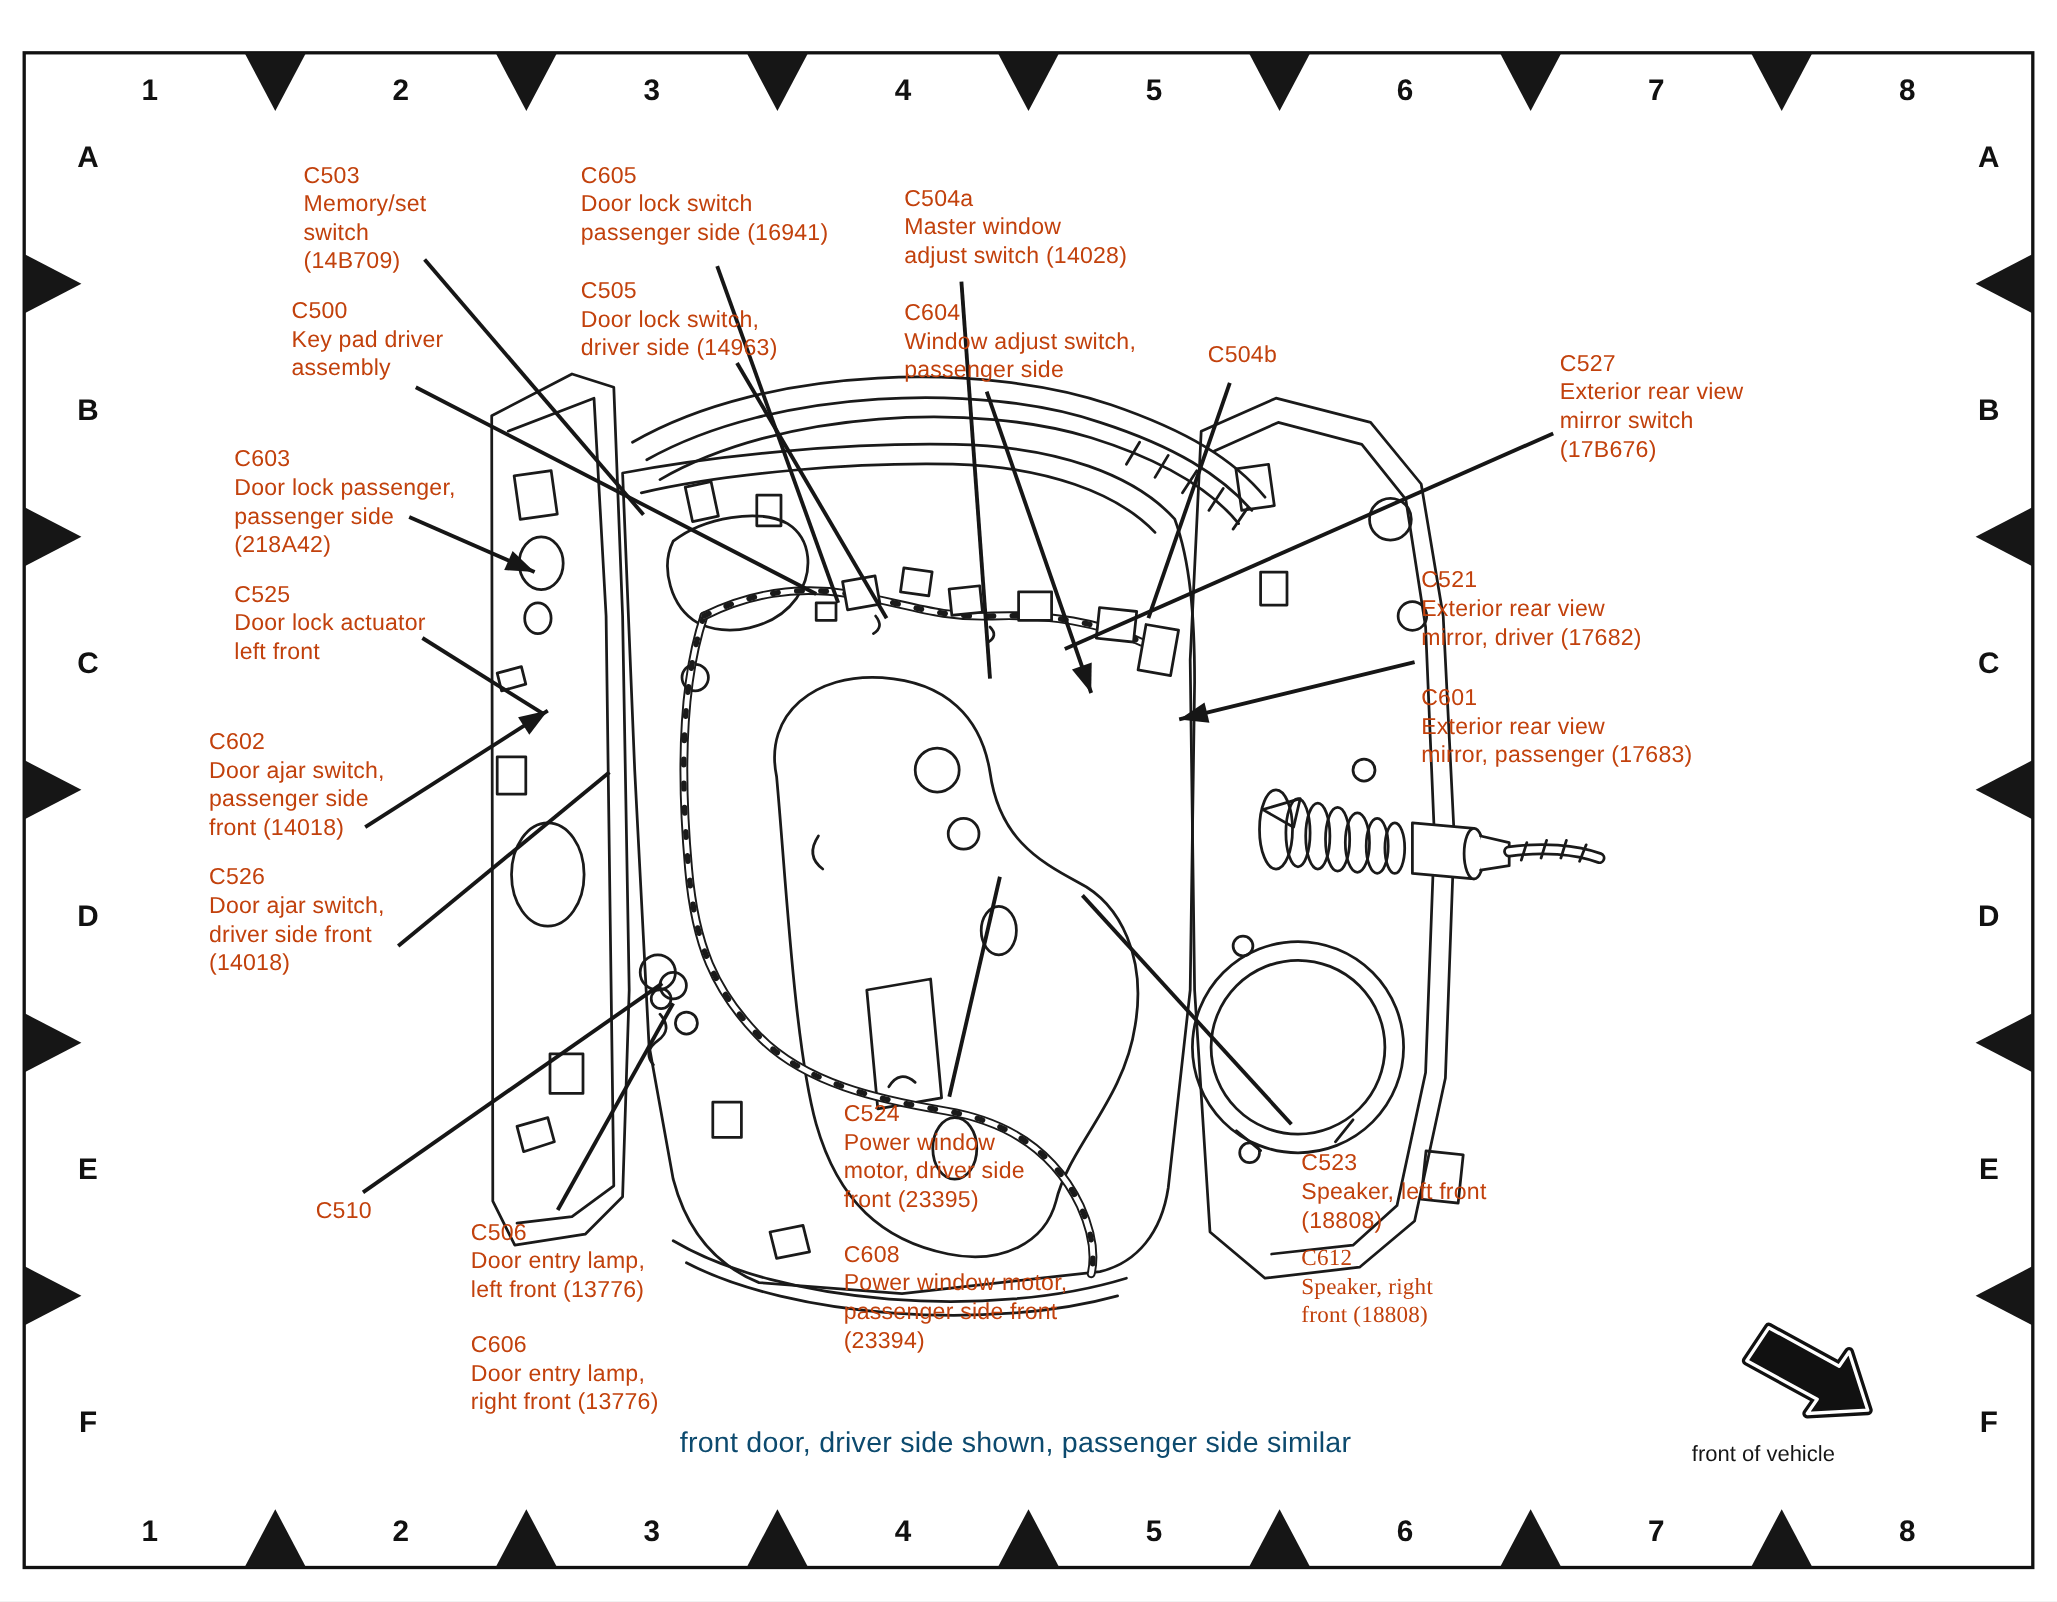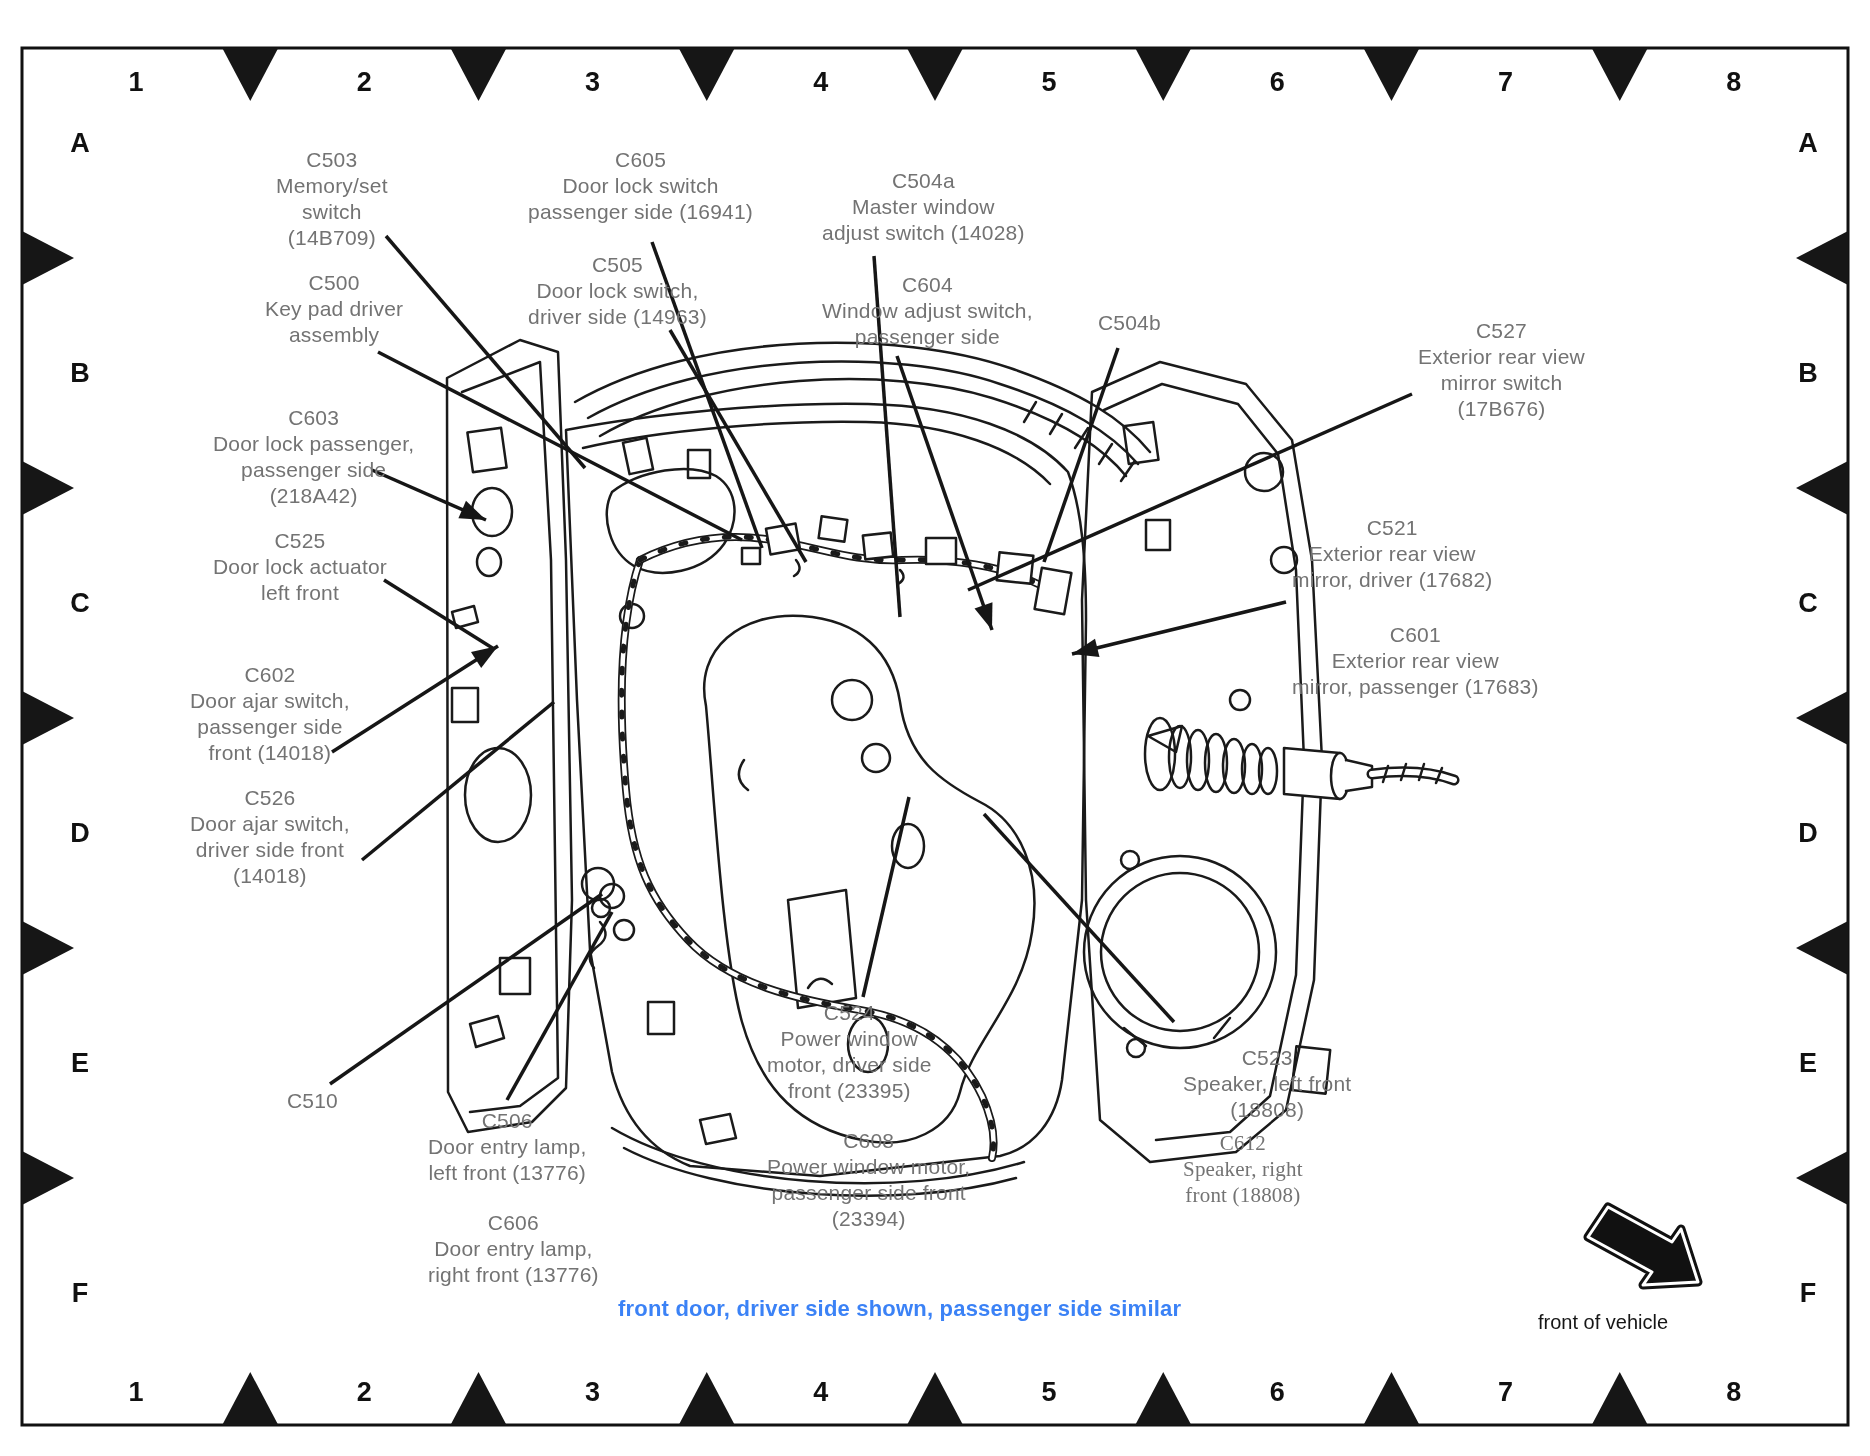--- a/index.html
+++ b/index.html
@@ -4,29 +4,29 @@
 <style>
   html,body{margin:0;padding:0;background:#e8e8e8;}
   .stage{
     position:relative;width:1870px;height:1456px;background:#ffffff;
     font-family:"Liberation Sans","DejaVu Sans",sans-serif;color:#161616;
     overflow:hidden;
   }
   svg.art{position:absolute;left:0;top:0;width:1870px;height:1456px;}
   .callout{
     position:absolute;font-size:21px;line-height:26px;letter-spacing:.2px;
-    white-space:nowrap;color:#737373;text-align:center;
+    white-space:nowrap;color:#c2410c;
   }
   .grid-label{
     position:absolute;transform:translate(-50%,-50%);
     font-size:27px;font-weight:700;color:#111;
   }
   .caption{
-    position:absolute;font-size:22px;font-weight:700;letter-spacing:.2px;
-    color:#3b82f6;white-space:nowrap;
+    position:absolute;font-size:26px;font-weight:400;letter-spacing:.2px;
+    color:#0c4a6e;white-space:nowrap;
   }
   .front-label{
     position:absolute;font-size:20px;color:#161616;white-space:nowrap;margin-top:15px;
   }
 </style>
 </head>
 <body>
 
 <div class="stage">
 

